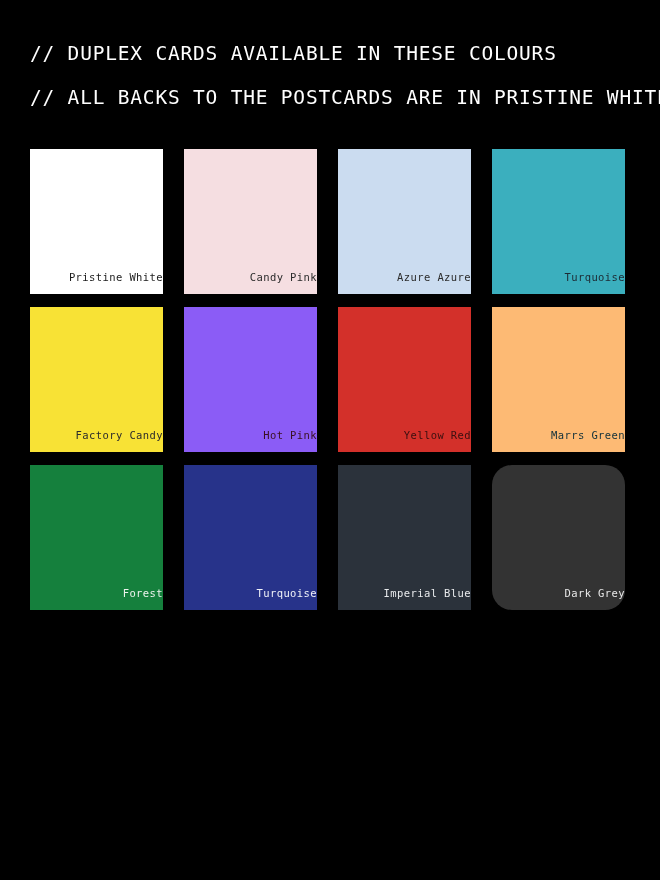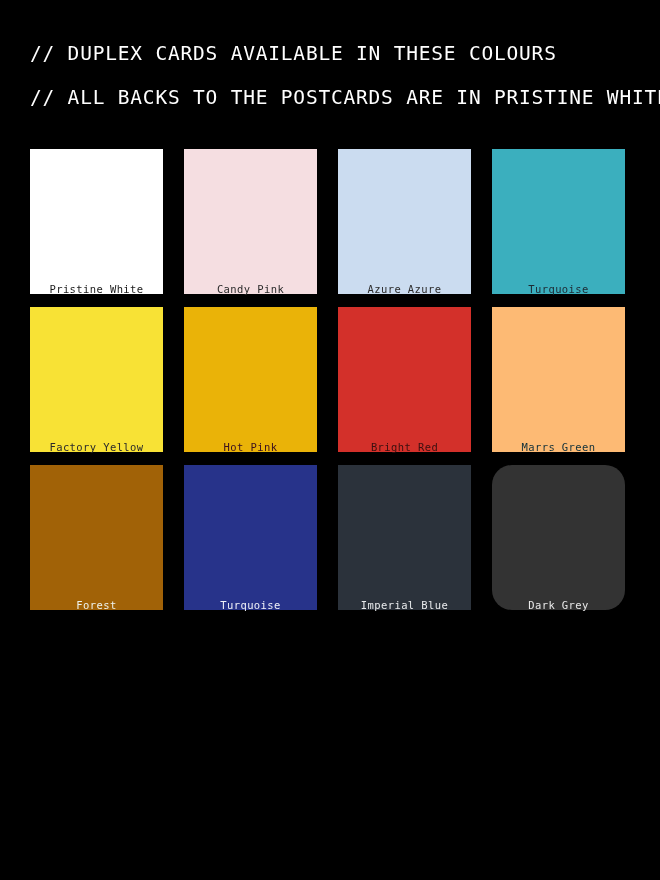--- a/index.html
+++ b/index.html
@@ -52,22 +52,22 @@
     height: 145px;
     position: relative;
     box-sizing: border-box;
     display: block;
   }
 
   .swatch-label {
     position: absolute;
     left: 0;
     right: 0;
-    bottom: 0;
-    text-align: center;
+    bottom: 12px;
+    text-align: right;
     font-family: "DejaVu Sans Mono", "Liberation Mono", monospace;
     font-size: 10.5px;
     letter-spacing: 0.4px;
     line-height: 1;
     white-space: nowrap;
   }
 </style>
 </head>
 <body style="background: rgb(0, 0, 0);">
 
@@ -90,37 +90,37 @@
 
     <div class="swatch" style="background: rgb(203, 220, 240);">
       <span class="swatch-label" style="color: rgb(43, 43, 43);">Azure Azure</span>
     </div>
 
     <div class="swatch" style="background: rgb(59, 175, 190);">
       <span class="swatch-label" style="color: rgb(29, 42, 51);">Turquoise</span>
     </div>
 
     <div class="swatch" style="background: rgb(248, 226, 53);">
-      <span class="swatch-label" style="color: rgb(43, 43, 43);">Factory Yellow</span>
+      <span class="swatch-label" style="color: rgb(43, 43, 43);">Factory Candy</span>
     </div>
 
 
-    <div class="swatch" style="background: #eab308;">
+    <div class="swatch" style="background: #8b5cf6;">
       <span class="swatch-label" style="color: rgb(58, 16, 32);">Hot Pink</span>
     </div>
 
     <div class="swatch" style="background: rgb(211, 48, 42);">
-      <span class="swatch-label" style="color: rgb(58, 16, 16);">Bright Red</span>
+      <span class="swatch-label" style="color: rgb(58, 16, 16);">Yellow Red</span>
     </div>
 
     <div class="swatch" style="background: #fdba74;">
       <span class="swatch-label" style="color: rgb(16, 48, 58);">Marrs Green</span>
     </div>
 
-    <div class="swatch" style="background: #a16207;">
+    <div class="swatch" style="background: #15803d;">
       <span class="swatch-label" style="color: rgb(238, 243, 238);">Forest</span>
     </div>
 
     <div class="swatch" style="background: rgb(39, 51, 138);">
       <span class="swatch-label" style="color: rgb(240, 242, 248);">Turquoise</span>
     </div>
 
     <div class="swatch" style="background: rgb(43, 50, 59);">
       <span class="swatch-label" style="color: rgb(232, 234, 236);">Imperial Blue</span>
     </div>

